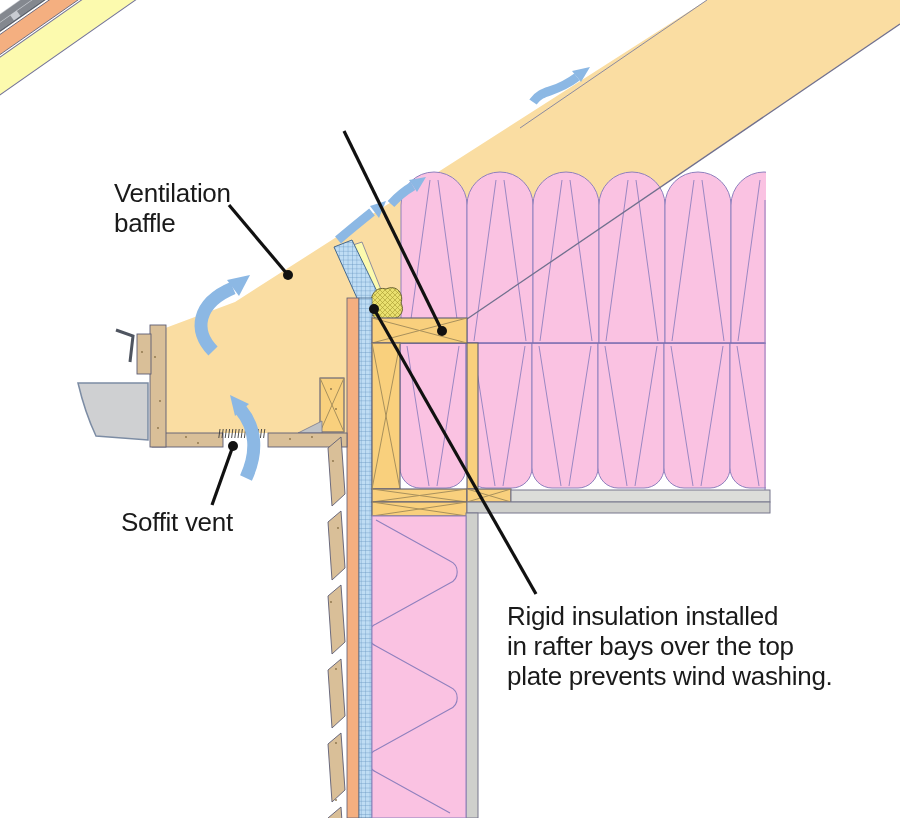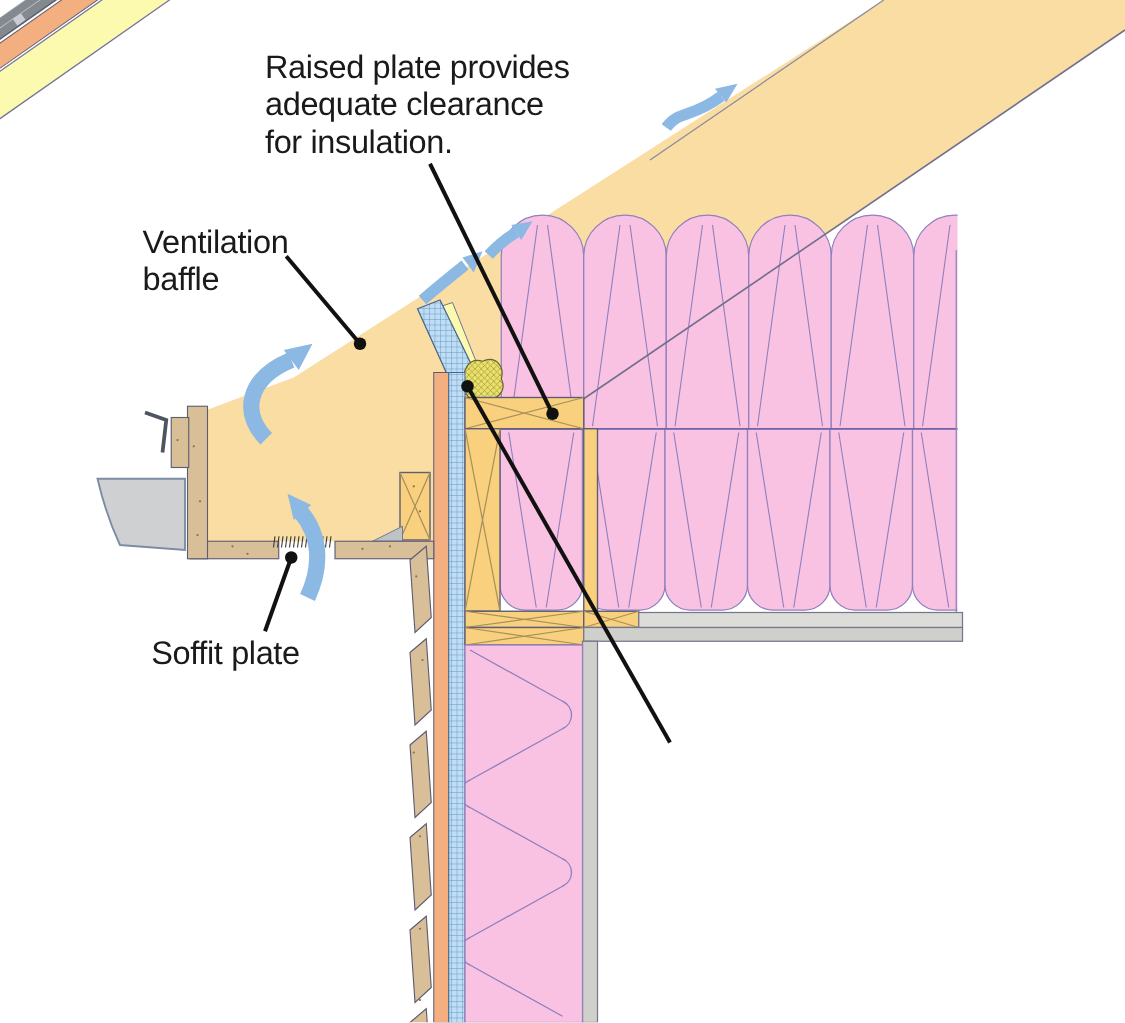--- a/index.html
+++ b/index.html
@@ -201,19 +201,19 @@
     <line x1="536" y1="594" x2="374" y2="309"></line>
   </g>
   <g fill="#111111">
     <circle cx="442" cy="331" r="5"></circle>
     <circle cx="288" cy="275" r="5"></circle>
     <circle cx="233" cy="446" r="5"></circle>
     <circle cx="374" cy="309" r="5"></circle>
   </g>
 </svg>
 
-<div class="callout" style="left:212px;top:38px;">Raised plate provides
-adequate clearance
-for insulation.</div>
 <div class="callout" style="left:114px;top:178px;">Ventilation
 baffle</div>
-<div class="callout" style="left:121px;top:507px;">Soffit plate</div>
+<div class="callout" style="left:121px;top:507px;">Soffit vent</div>
+<div class="callout" style="left:507px;top:601px;">Rigid insulation installed
+in rafter bays over the top
+plate prevents wind washing.</div>
 </div>
 
 </body></html>

